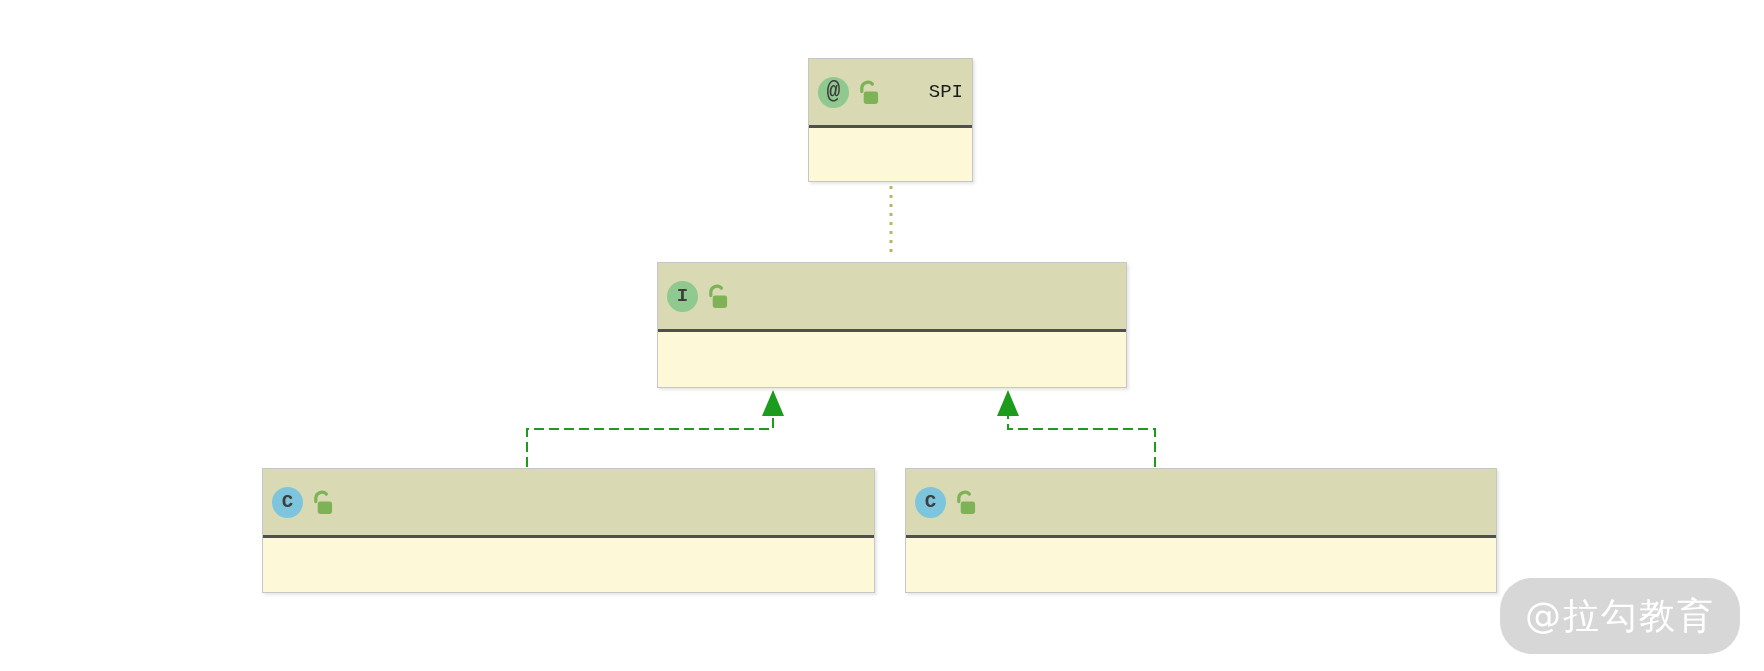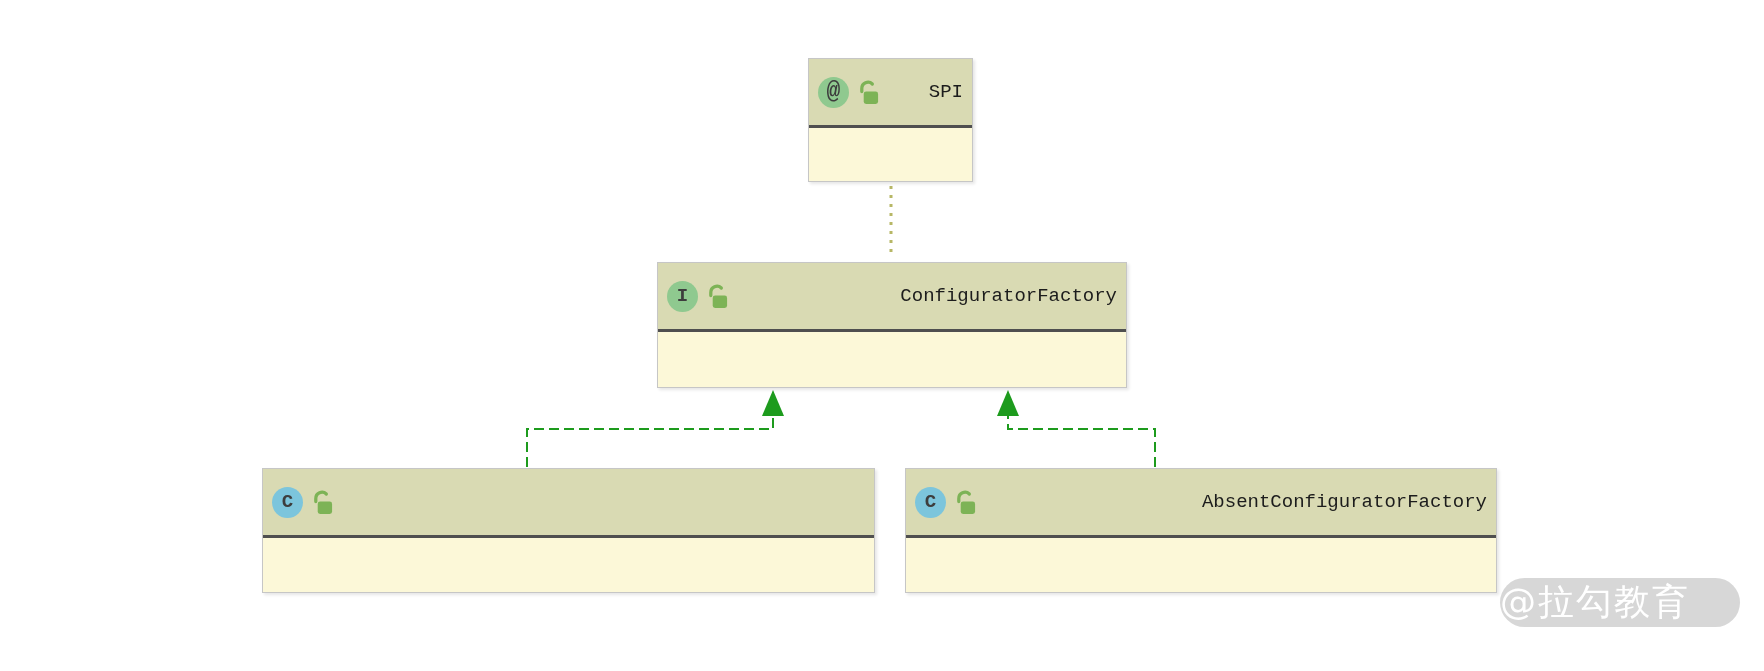--- a/index.html
+++ b/index.html
@@ -50,24 +50,24 @@
   .node-title{
     flex:1 1 auto;
     text-align:right;
     font-size:19px;
     color:var(--title_text,#1c1c1c);
     white-space:nowrap;
     overflow:hidden;
   }
   .watermark{
     position:absolute;
-    left:1500px;top:578px;width:240px;height:49px;
+    left:1500px;top:578px;width:240px;height:76px;
     border-radius:32px;
     background:var(--watermark_bg,#d7d7d7);
-    display:flex;align-items:center;
+    display:flex;align-items:center;justify-content:center;
     font-family:"DejaVu Sans","Liberation Sans",sans-serif;
     font-size:36px;
     color:var(--watermark_text,#ffffff);
     letter-spacing:2px;
   }
 </style>
 </head>
 <body>
 
 <div class="canvas">
@@ -98,21 +98,20 @@
     <div class="node-body"></div>
   </div>
 
   <div class="node" style="left:657px;top:262px;width:470px;height:126px;">
     <div class="node-header">
       <span class="badge green">I</span>
       <svg class="lock" width="23" height="26" viewBox="0 0 24 27">
         <path d="M5 13 V10 A6.5 6.5 0 0 1 16 5.2" stroke="#7db356" stroke-width="3.4" fill="none" stroke-linecap="round"></path>
         <rect x="7" y="13" width="15" height="13" rx="2.5" fill="#7db356"></rect>
       </svg>
-      <span class="node-title">ConfiguratorFactory</span>
     </div>
     <div class="node-body"></div>
   </div>
 
   <div class="node" style="left:262px;top:468px;width:613px;height:125px;">
     <div class="node-header">
       <span class="badge blue">C</span>
       <svg class="lock" width="23" height="26" viewBox="0 0 24 27">
         <path d="M5 13 V10 A6.5 6.5 0 0 1 16 5.2" stroke="#7db356" stroke-width="3.4" fill="none" stroke-linecap="round"></path>
         <rect x="7" y="13" width="15" height="13" rx="2.5" fill="#7db356"></rect>
@@ -121,21 +120,20 @@
     <div class="node-body"></div>
   </div>
 
   <div class="node" style="left:905px;top:468px;width:592px;height:125px;">
     <div class="node-header">
       <span class="badge blue">C</span>
       <svg class="lock" width="23" height="26" viewBox="0 0 24 27">
         <path d="M5 13 V10 A6.5 6.5 0 0 1 16 5.2" stroke="#7db356" stroke-width="3.4" fill="none" stroke-linecap="round"></path>
         <rect x="7" y="13" width="15" height="13" rx="2.5" fill="#7db356"></rect>
       </svg>
-      <span class="node-title">AbsentConfiguratorFactory</span>
     </div>
     <div class="node-body"></div>
   </div>
 
   <div class="watermark">
     <span>@拉勾教育</span>
   </div>
 
 </div>
 

